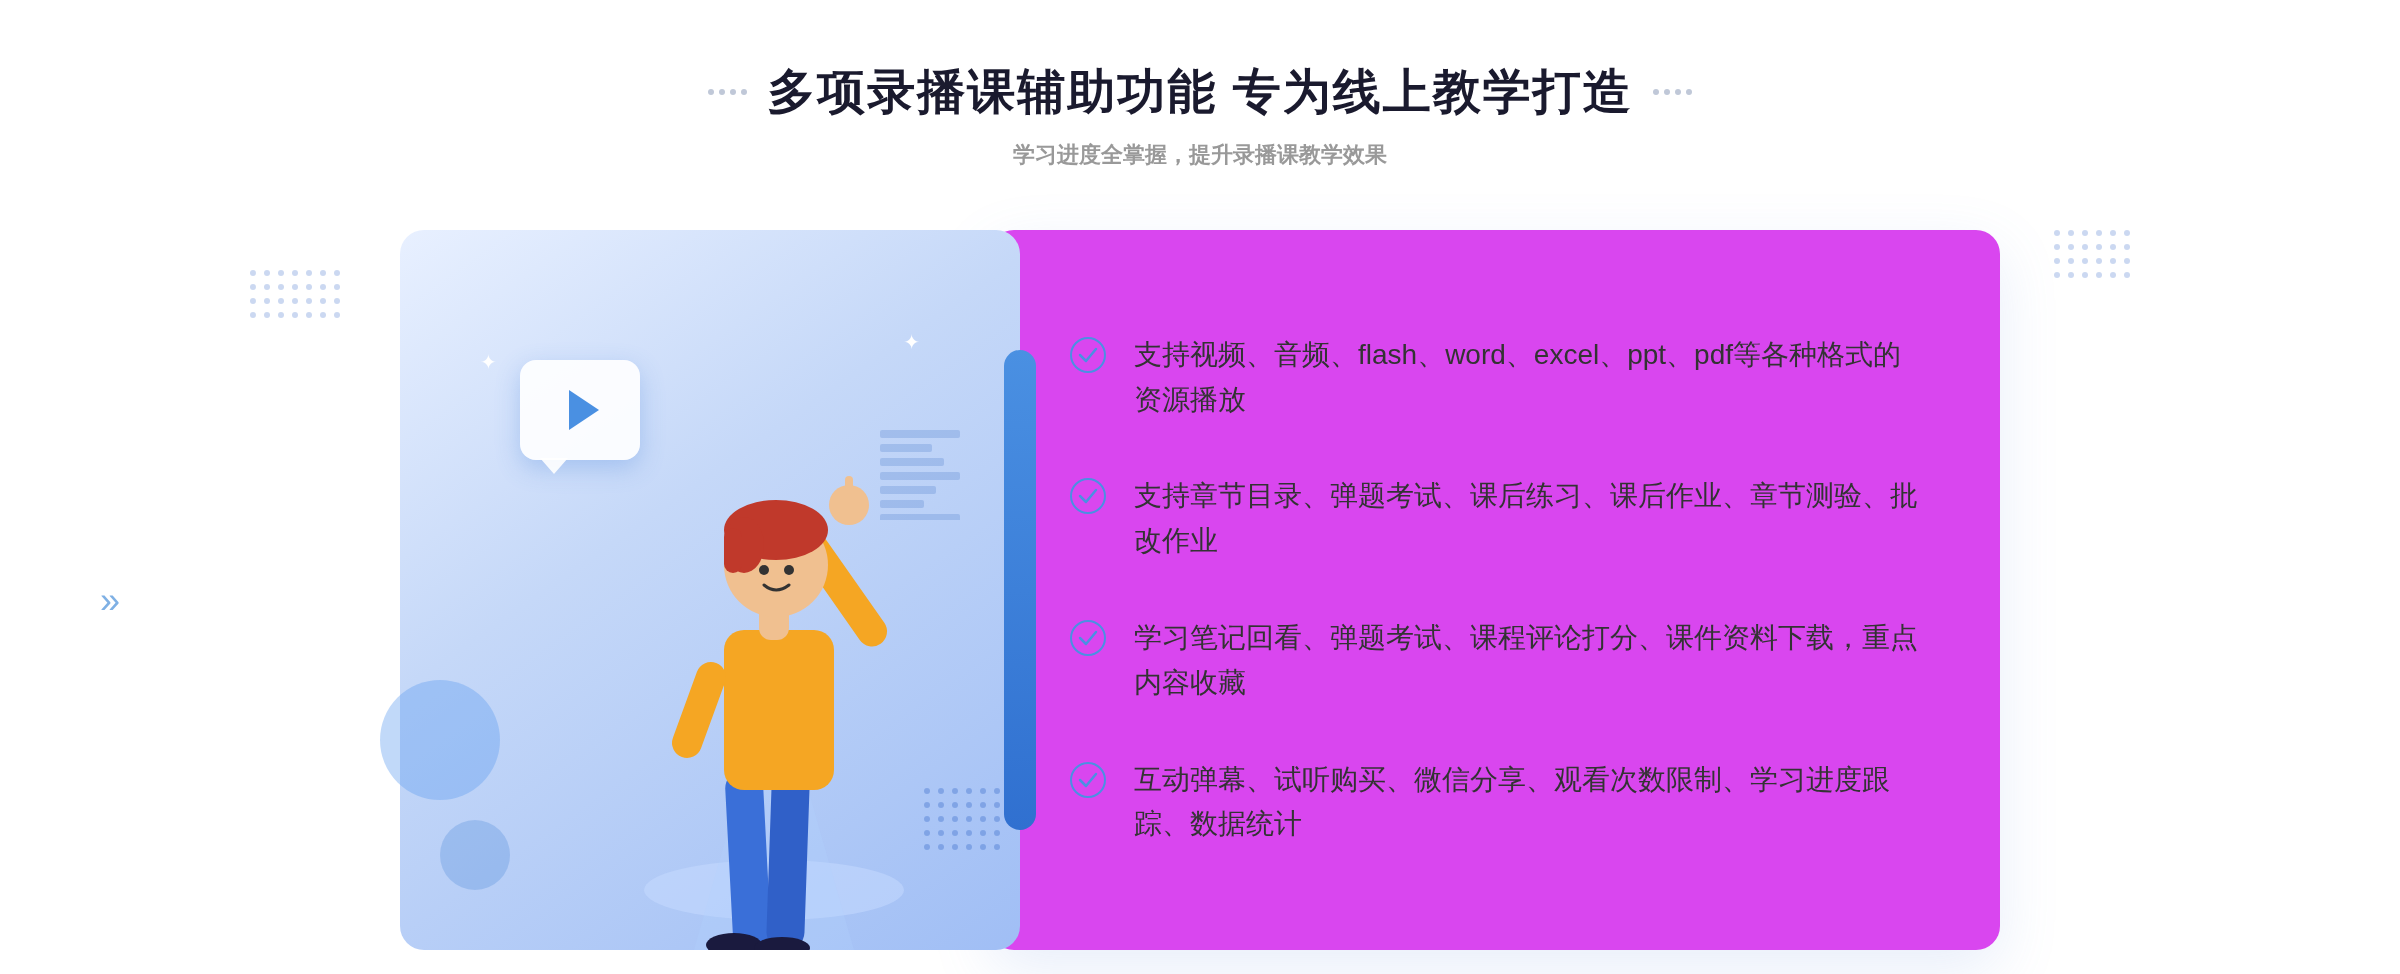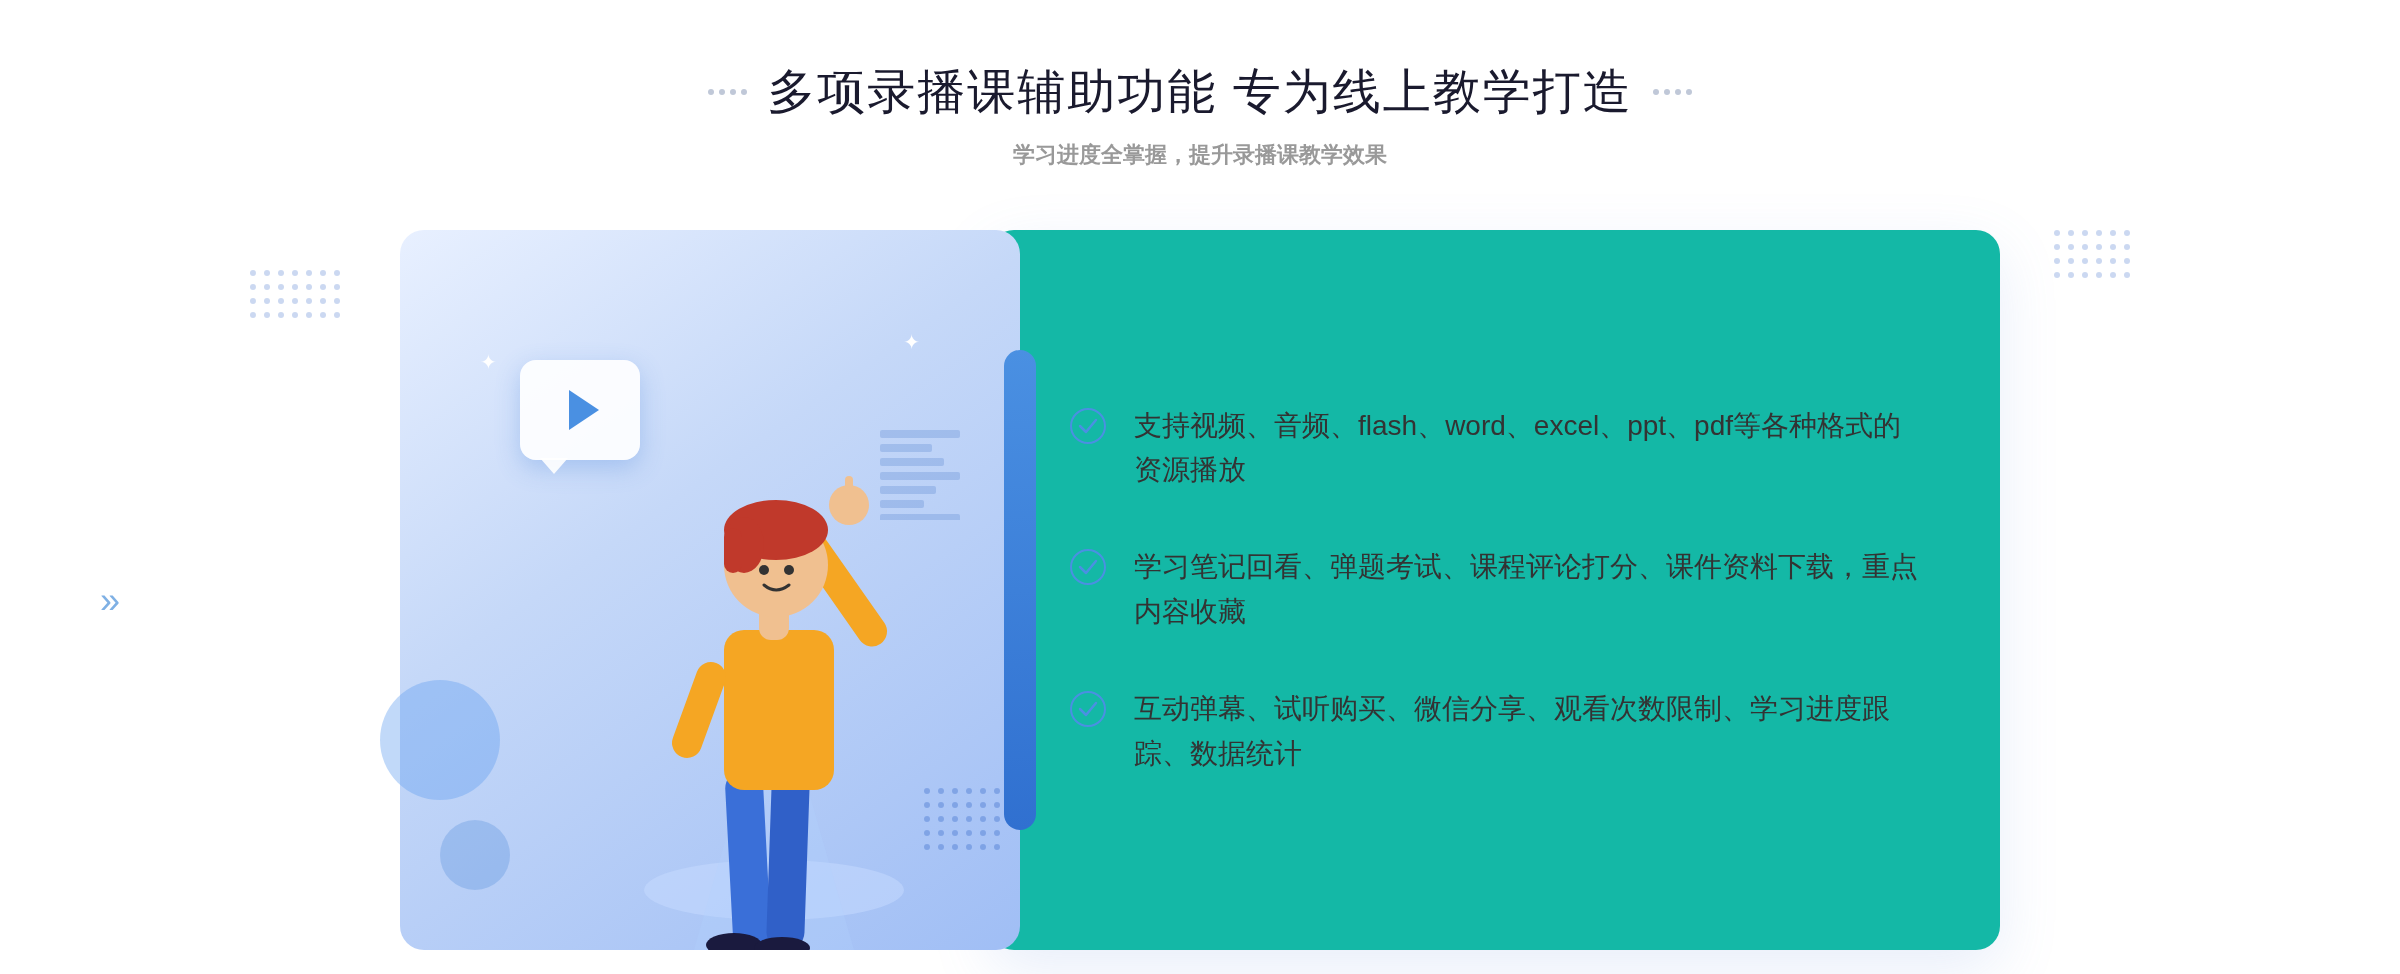--- a/index.html
+++ b/index.html
@@ -59,21 +59,21 @@
 
     .deco-dot {
       width: 6px;
       height: 6px;
       border-radius: 50%;
       background: #c0c8d8;
     }
 
     .main-title {
       font-size: 48px;
-      font-weight: 400;
+      font-weight: 700;
       color: #1a1a2e;
       letter-spacing: 2px;
     }
 
     .sub-title {
       font-size: 22px;
       color: #999;
       margin-top: 16px;
       font-weight: 700;
     }
@@ -221,21 +221,21 @@
       bottom: 0;
       left: 50%;
       transform: translateX(-30%);
       width: 320px;
       height: 580px;
     }
 
     
     .features-panel {
       flex: 1;
-      background: #14b8a6;
+      background: #d946ef;
       border-radius: 0 24px 24px 0;
       padding: 60px 80px;
       margin-left: 0;
       box-shadow: 0 20px 60px rgba(100, 140, 220, 0.15);
       border-radius: 24px;
       margin-left: -30px;
       z-index: 0;
       display: flex;
       flex-direction: column;
       justify-content: center;
@@ -469,20 +469,27 @@
     <div class="features-panel">
 
       <div class="feature-item">
         <svg class="check-icon" viewBox="0 0 36 36" fill="none" xmlns="http://www.w3.org/2000/svg">
           <circle cx="18" cy="18" r="17" stroke="#4a90e2" stroke-width="2" fill="none"></circle>
           <polyline points="10,18 16,24 26,12" stroke="#4a90e2" stroke-width="2.5" fill="none" stroke-linecap="round" stroke-linejoin="round"></polyline>
         </svg>
         <span class="feature-text">支持视频、音频、flash、word、excel、ppt、pdf等各种格式的资源播放</span>
       </div>
 
+      <div class="feature-item">
+        <svg class="check-icon" viewBox="0 0 36 36" fill="none" xmlns="http://www.w3.org/2000/svg">
+          <circle cx="18" cy="18" r="17" stroke="#4a90e2" stroke-width="2" fill="none"></circle>
+          <polyline points="10,18 16,24 26,12" stroke="#4a90e2" stroke-width="2.5" fill="none" stroke-linecap="round" stroke-linejoin="round"></polyline>
+        </svg>
+        <span class="feature-text">支持章节目录、弹题考试、课后练习、课后作业、章节测验、批改作业</span>
+      </div>
 
       <div class="feature-item">
         <svg class="check-icon" viewBox="0 0 36 36" fill="none" xmlns="http://www.w3.org/2000/svg">
           <circle cx="18" cy="18" r="17" stroke="#4a90e2" stroke-width="2" fill="none"></circle>
           <polyline points="10,18 16,24 26,12" stroke="#4a90e2" stroke-width="2.5" fill="none" stroke-linecap="round" stroke-linejoin="round"></polyline>
         </svg>
         <span class="feature-text">学习笔记回看、弹题考试、课程评论打分、课件资料下载，重点内容收藏</span>
       </div>
 
       <div class="feature-item">

